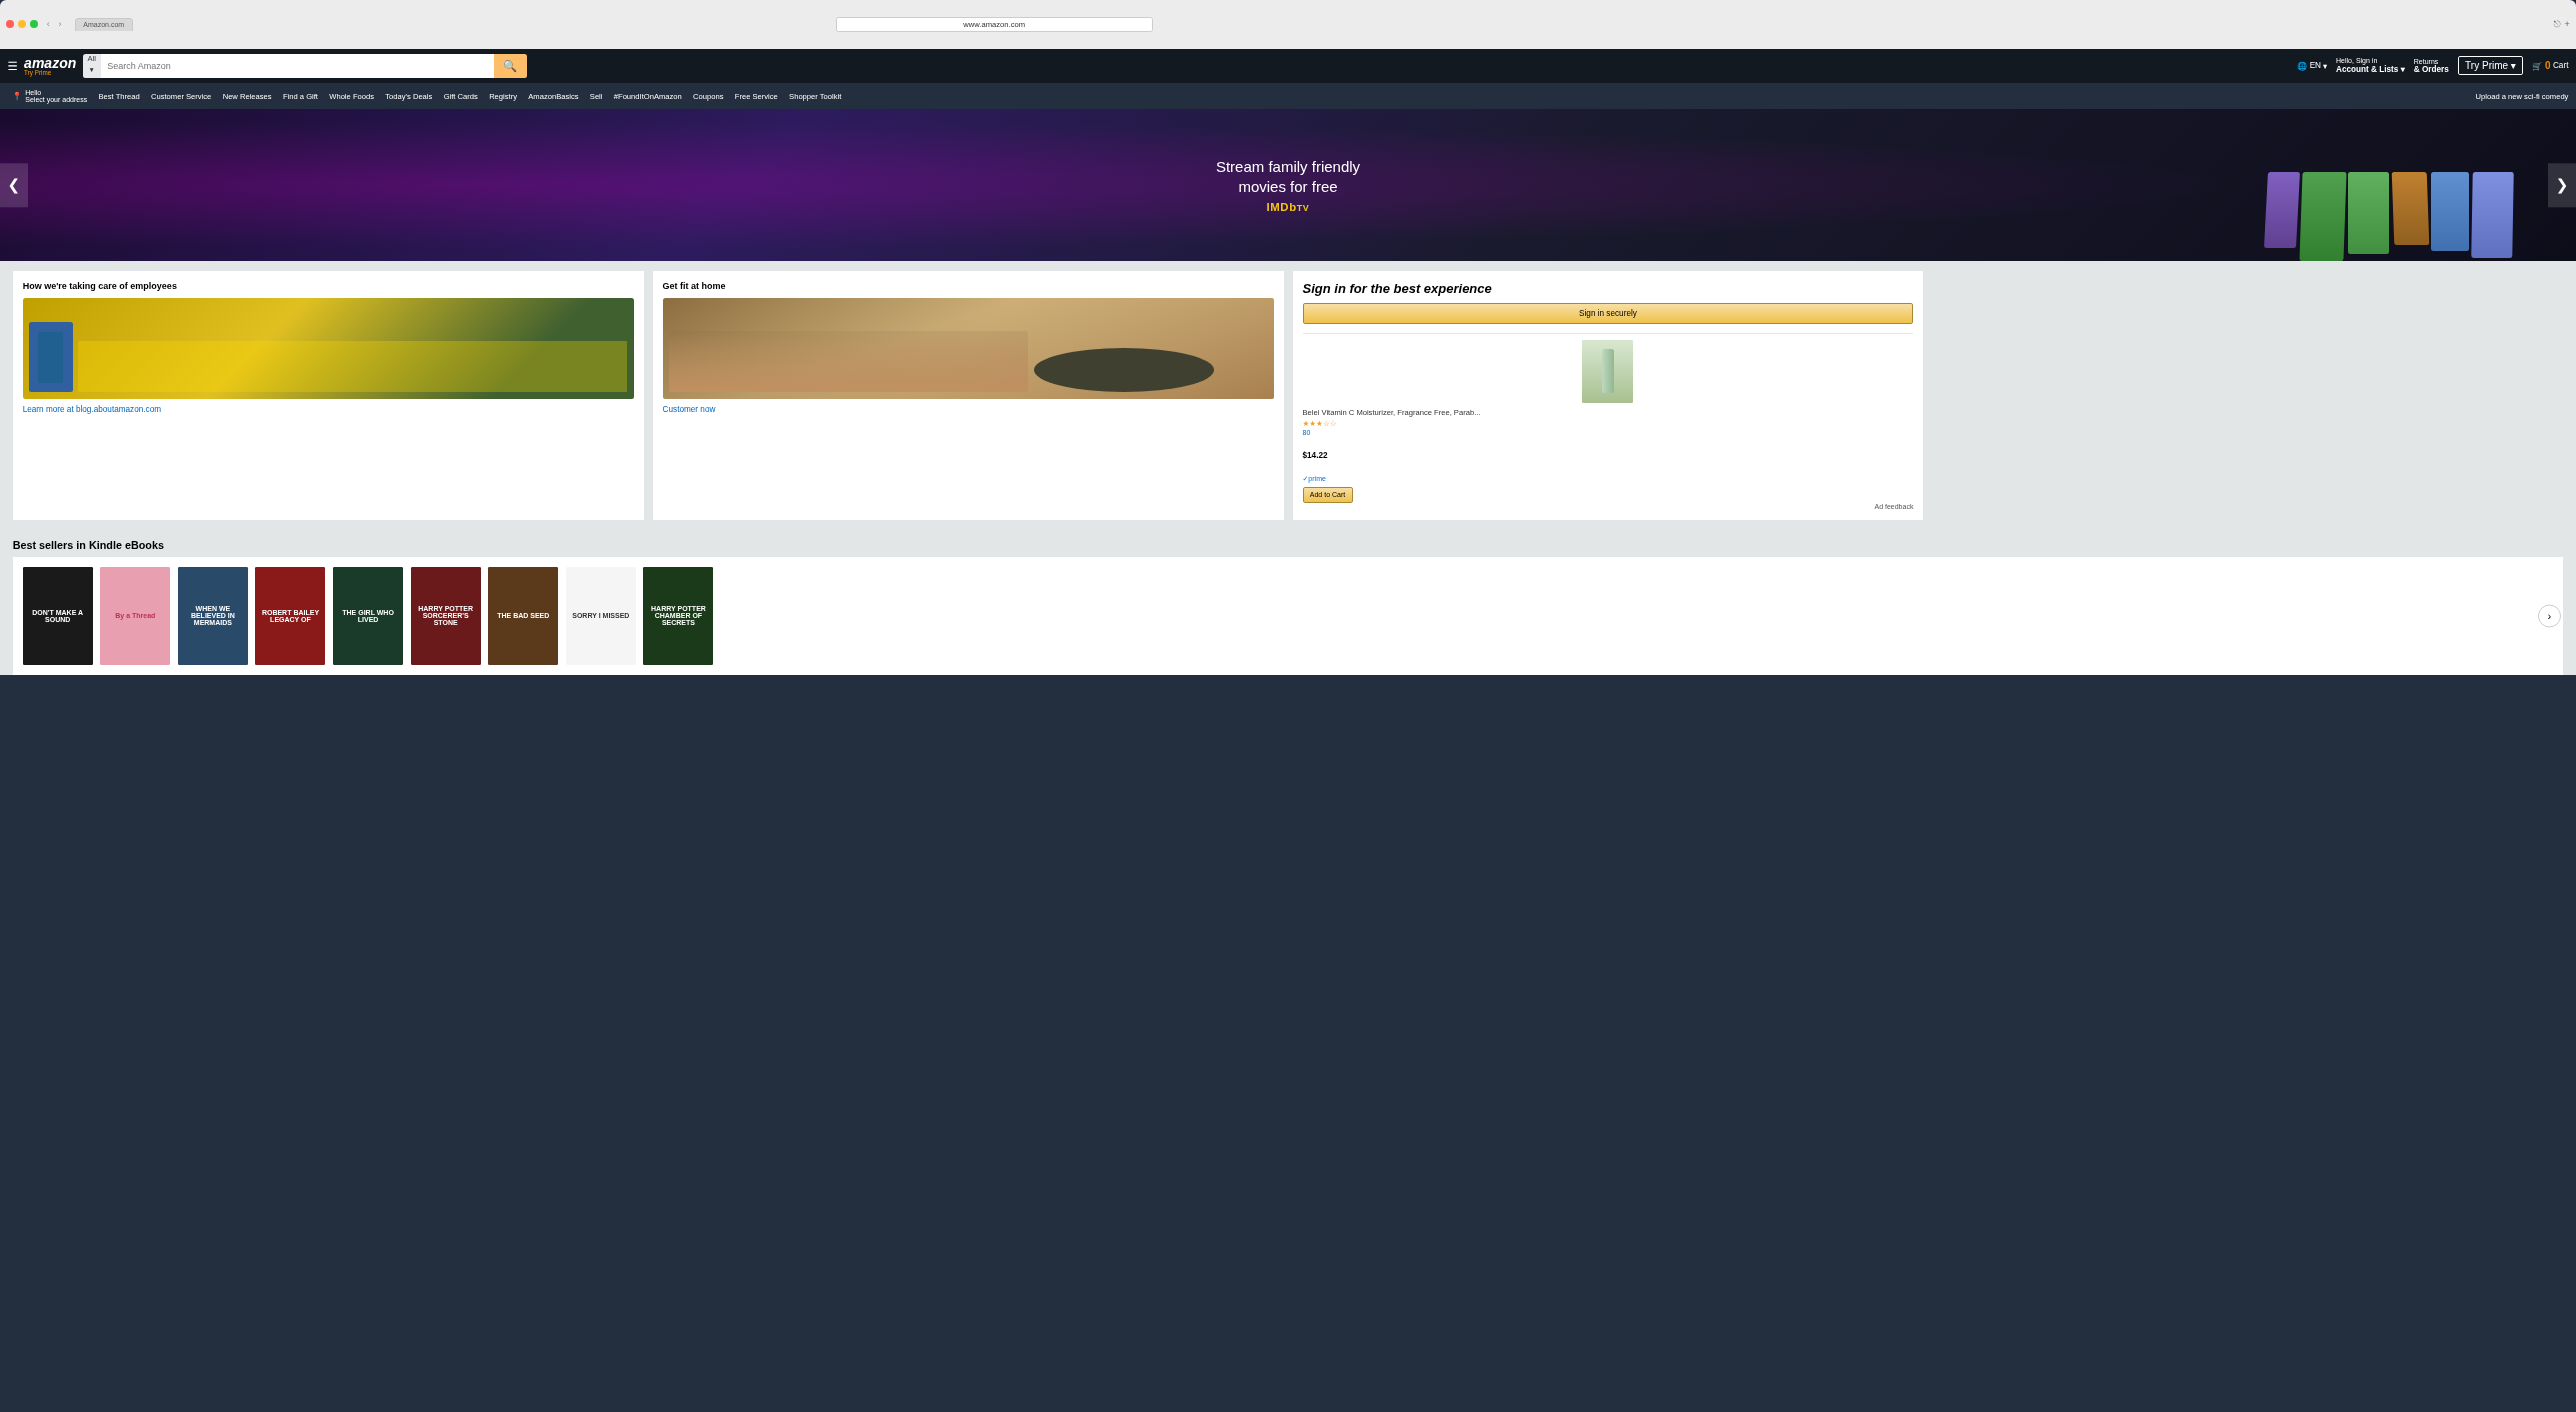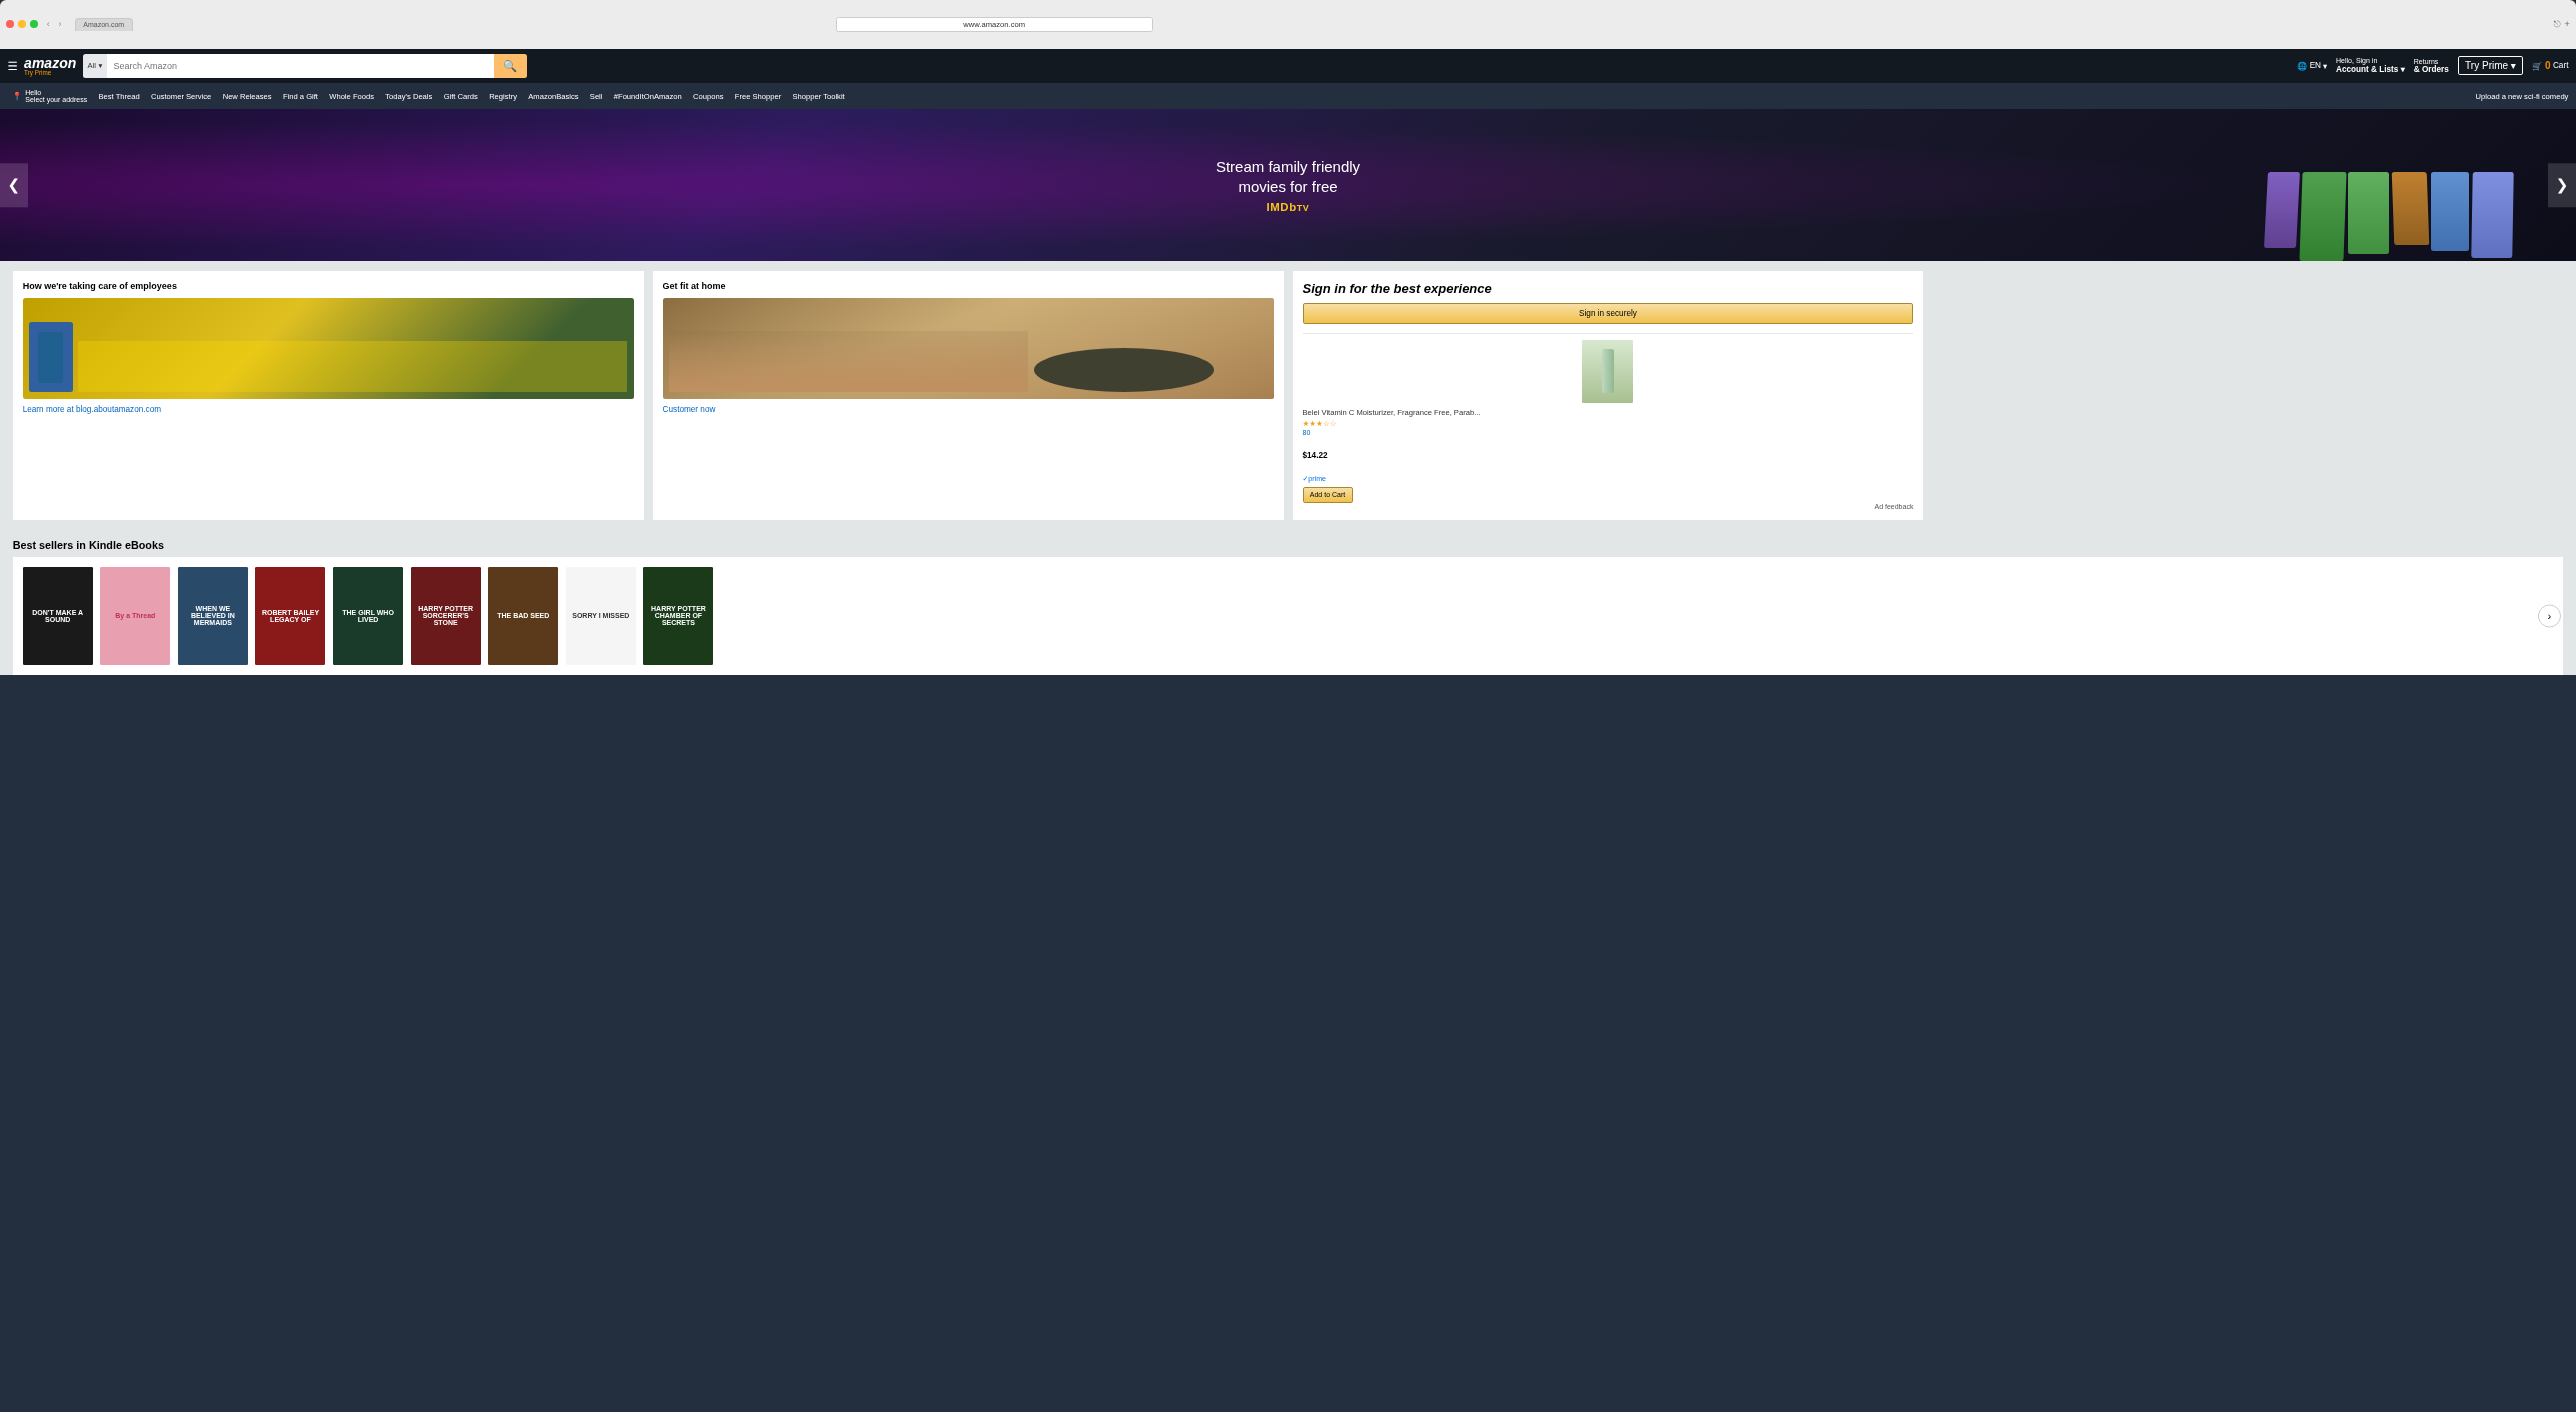--- a/index.html
+++ b/index.html
@@ -74,20 +74,21 @@
       border: none;
       border-radius: 2.5px 0 0 2.5px;
       padding: 0 5px;
       font-size: 7.6px;
       color: #333;
       cursor: pointer;
       display: flex;
       align-items: center;
       gap: 2.5px;
       white-space: nowrap;
+      flex-direction: column;
     }
     .amz-search-input {
       flex: 1;
       border: none;
       padding: 5px 6.3px;
       font-size: 9px;
       outline: none;
     }
     .amz-search-btn {
       background: #febd69;
@@ -484,21 +485,21 @@
     <span class="amz-navbar-item">New Releases</span>
     <span class="amz-navbar-item">Find a Gift</span>
     <span class="amz-navbar-item">Whole Foods</span>
     <span class="amz-navbar-item">Today's Deals</span>
     <span class="amz-navbar-item">Gift Cards</span>
     <span class="amz-navbar-item">Registry</span>
     <span class="amz-navbar-item">AmazonBasics</span>
     <span class="amz-navbar-item">Sell</span>
     <span class="amz-navbar-item">#FoundItOnAmazon</span>
     <span class="amz-navbar-item">Coupons</span>
-    <span class="amz-navbar-item">Free Shopper</span>
+    <span class="amz-navbar-item">Free Service</span>
     <span class="amz-navbar-item">Shopper Toolkit</span>
     <div class="amz-navbar-right">
       <span>Upload a new sci-fi comedy</span>
     </div>
   </div>
 
   <div class="hero-banner">
     <div class="hero-banner-overlay"></div>
     <button class="hero-nav-prev">❮</button>
 

